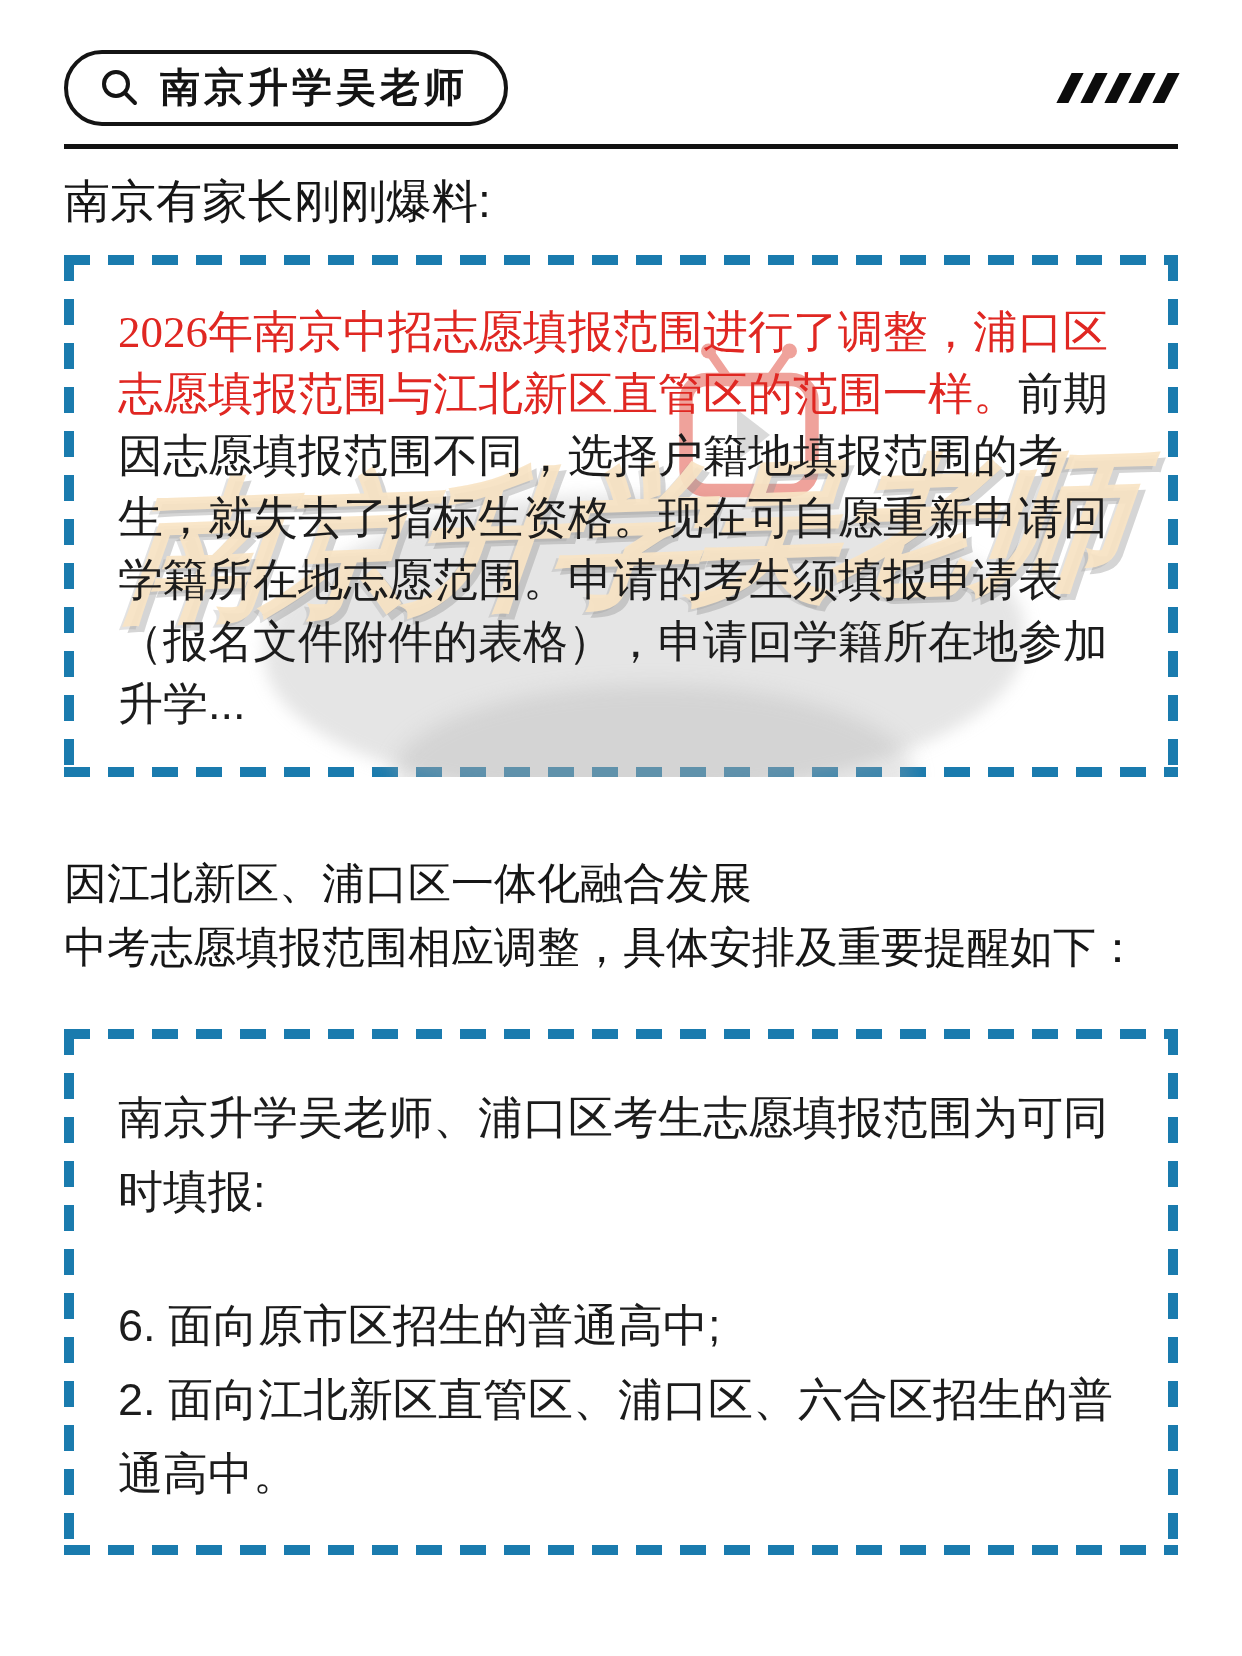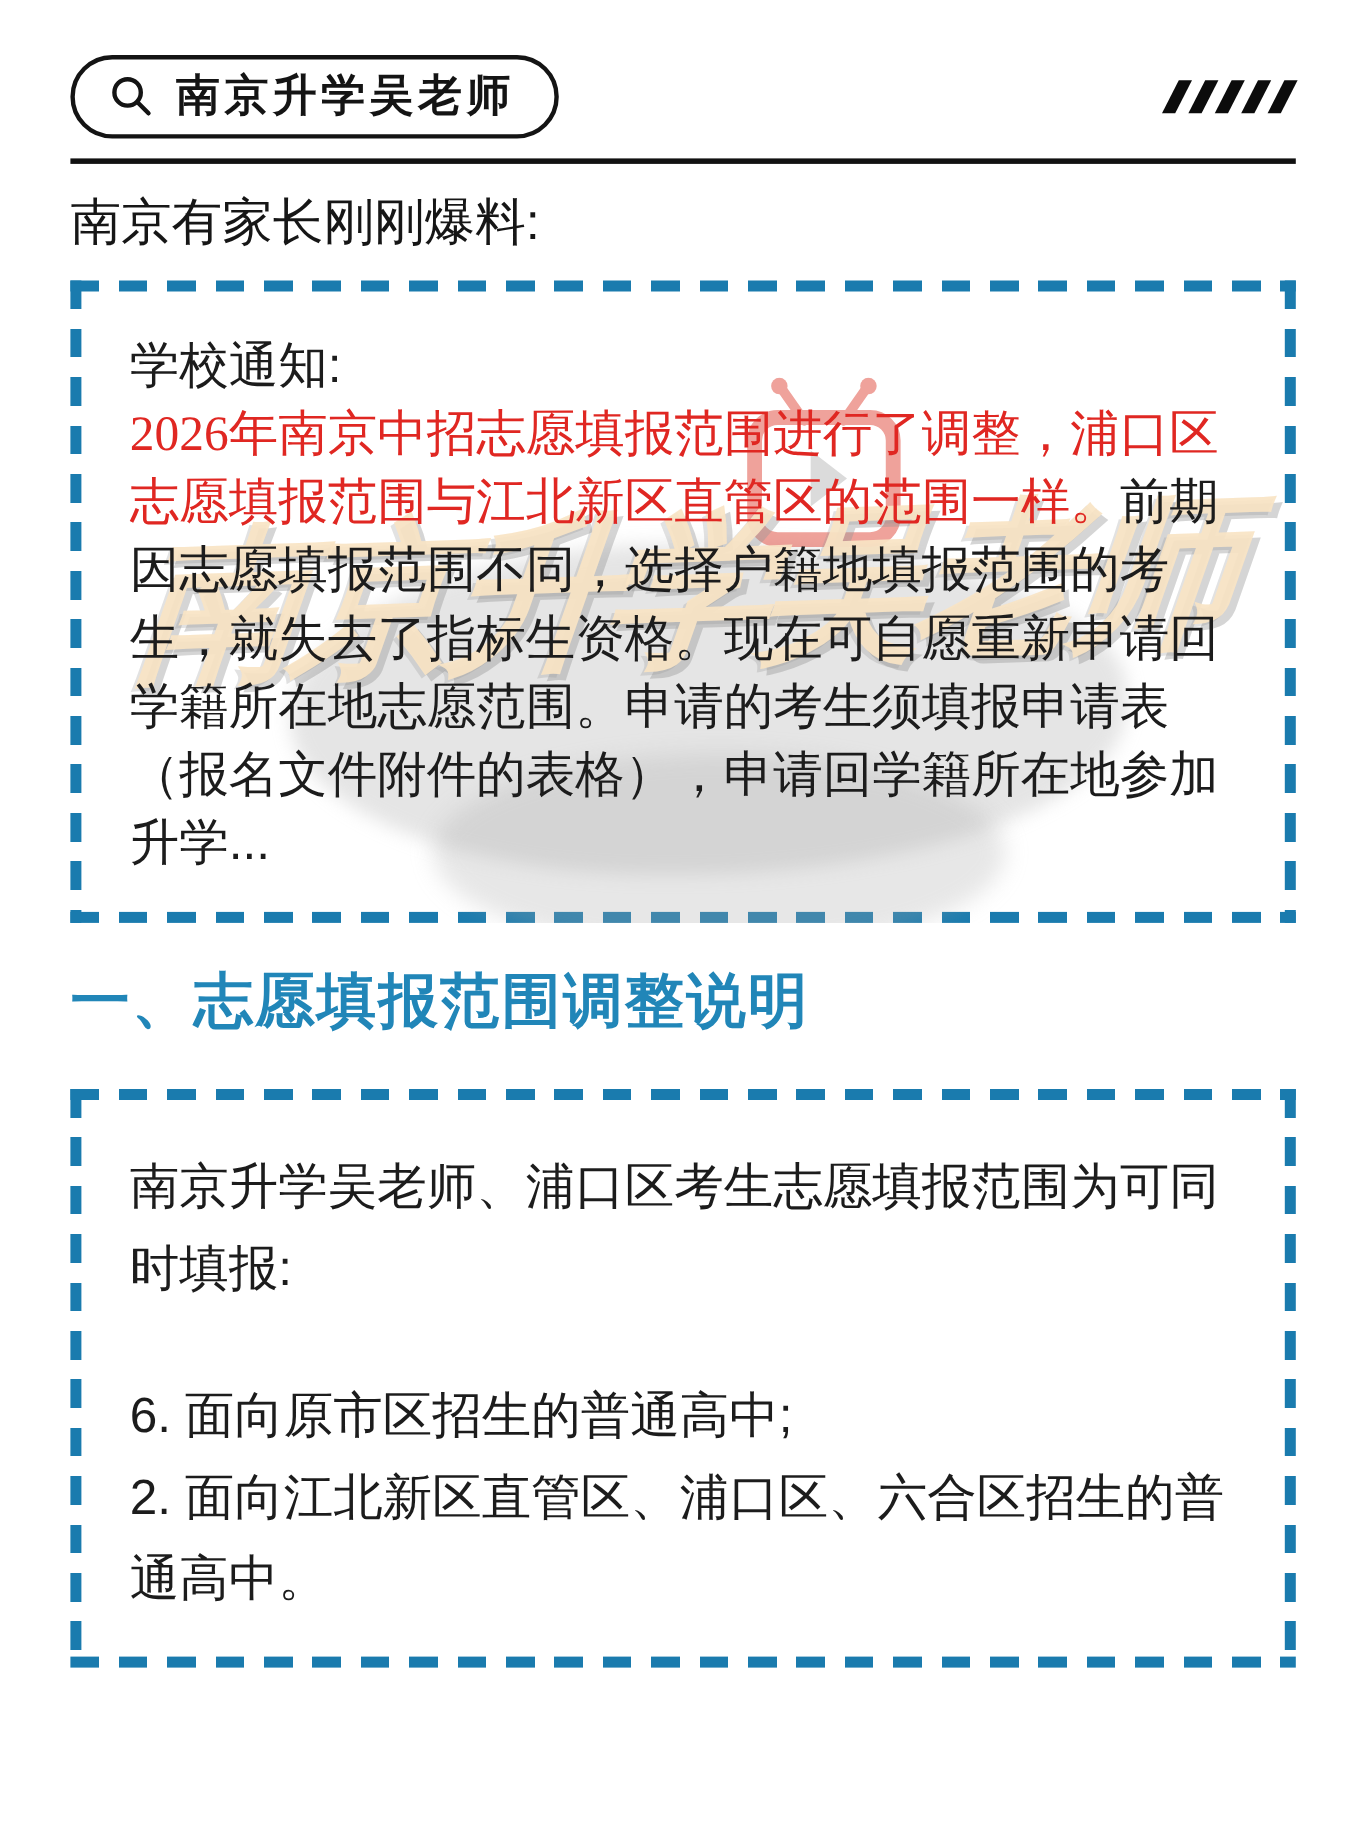--- a/index.html
+++ b/index.html
@@ -143,27 +143,29 @@
           <line x1="62" y1="26" x2="76" y2="6" stroke="#e2574a" stroke-width="6" stroke-linecap="round"></line>
           <circle cx="23" cy="5" r="5" fill="#e2574a"></circle>
           <circle cx="77" cy="5" r="5" fill="#e2574a"></circle>
           <rect x="8" y="24" width="84" height="74" rx="14" fill="none" stroke="#e2574a" stroke-width="9"></rect>
           <path d="M42 44 L64 61 L42 78 Z" fill="#bdbdbd"></path>
         </svg>
       </span>
       <span class="wm-text">南京升学吴老师</span>
     </div>
     <div class="notice-content">
-      <div class="notice-title">学校通知:</div>
       <p class="notice-par"><span class="red-text">2026年南京中招志愿填报范围进行了调整，浦口区志愿填报范围与江北新区直管区的范围一样。</span><span>前期因志愿填报范围不同，选择户籍地填报范围的考生，就失去了指标生资格。现在可自愿重新申请回学籍所在地志愿范围。申请的考生须填报申请表（报名文件附件的表格），申请回学籍所在地参加升学...</span></p>
     </div>
   </div>
 
+  <div class="transition">
+    <div>因江北新区、浦口区一体化融合发展</div>
+    <div>中考志愿填报范围相应调整，具体安排及重要提醒如下：</div>
+  </div>
 
-  <div class="section-heading">一、志愿填报范围调整说明</div>
 
   <div class="dash-box scope-box">
     <p class="scope-intro">南京升学吴老师、浦口区考生志愿填报范围为可同时填报:</p>
     <ul class="scope-list">
       <li>6. 面向原市区招生的普通高中;</li>
       <li>2. 面向江北新区直管区、浦口区、六合区招生的普通高中。</li>
     </ul>
   </div>
 
 </div>

